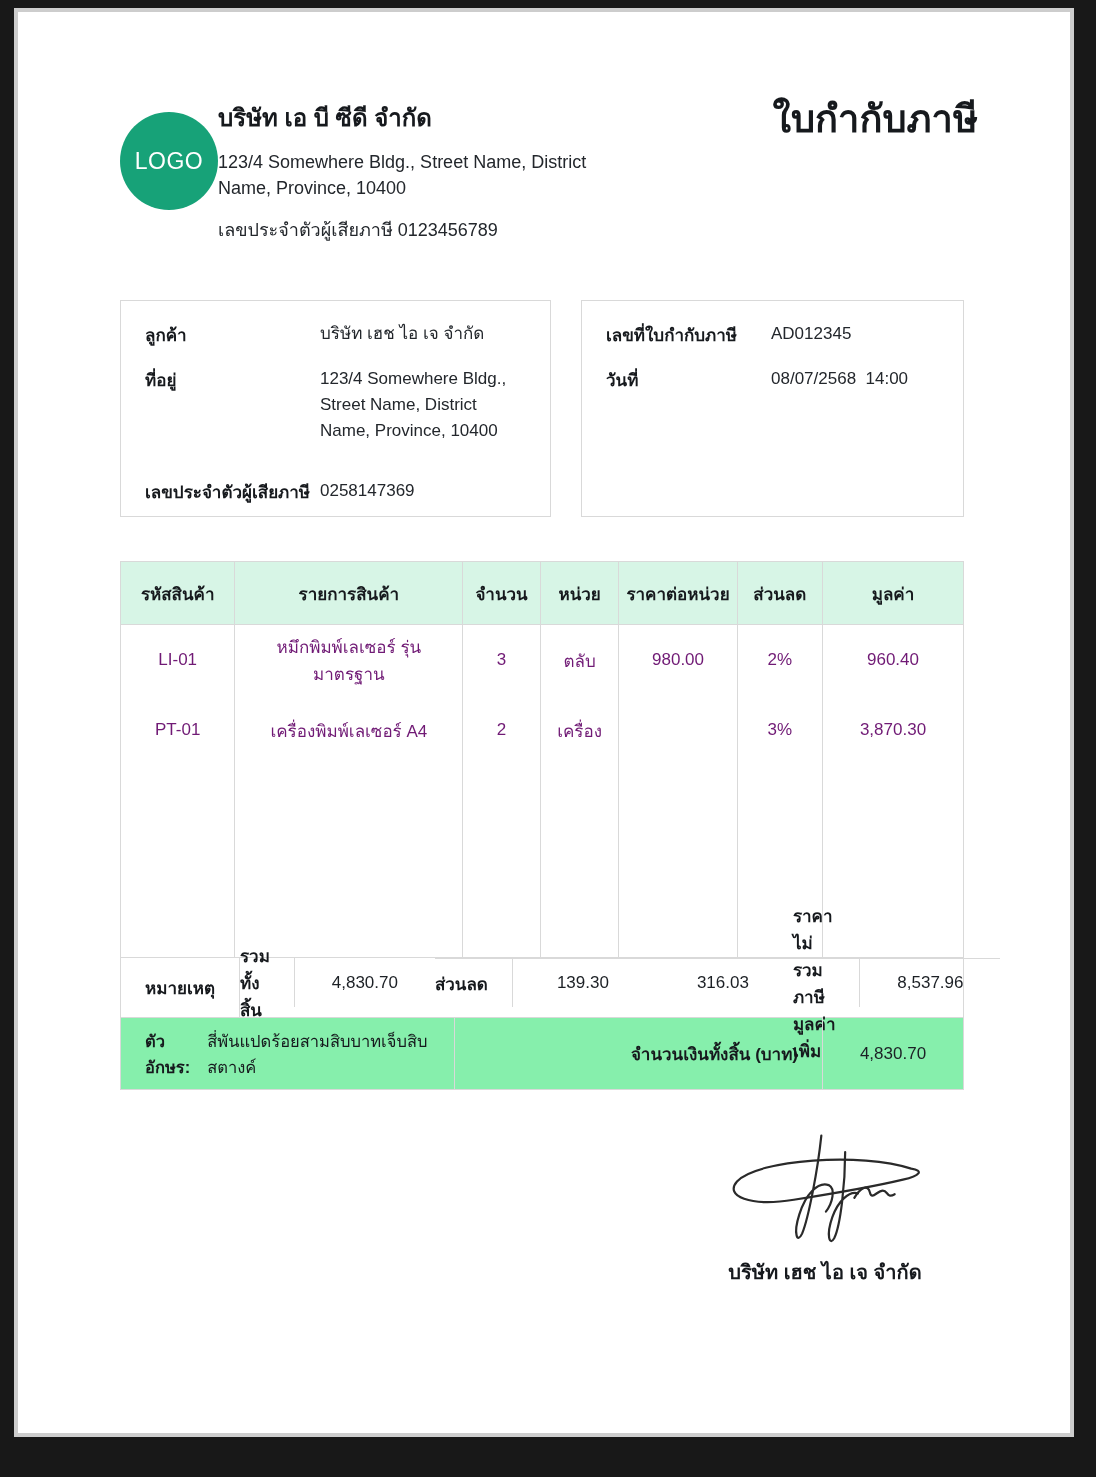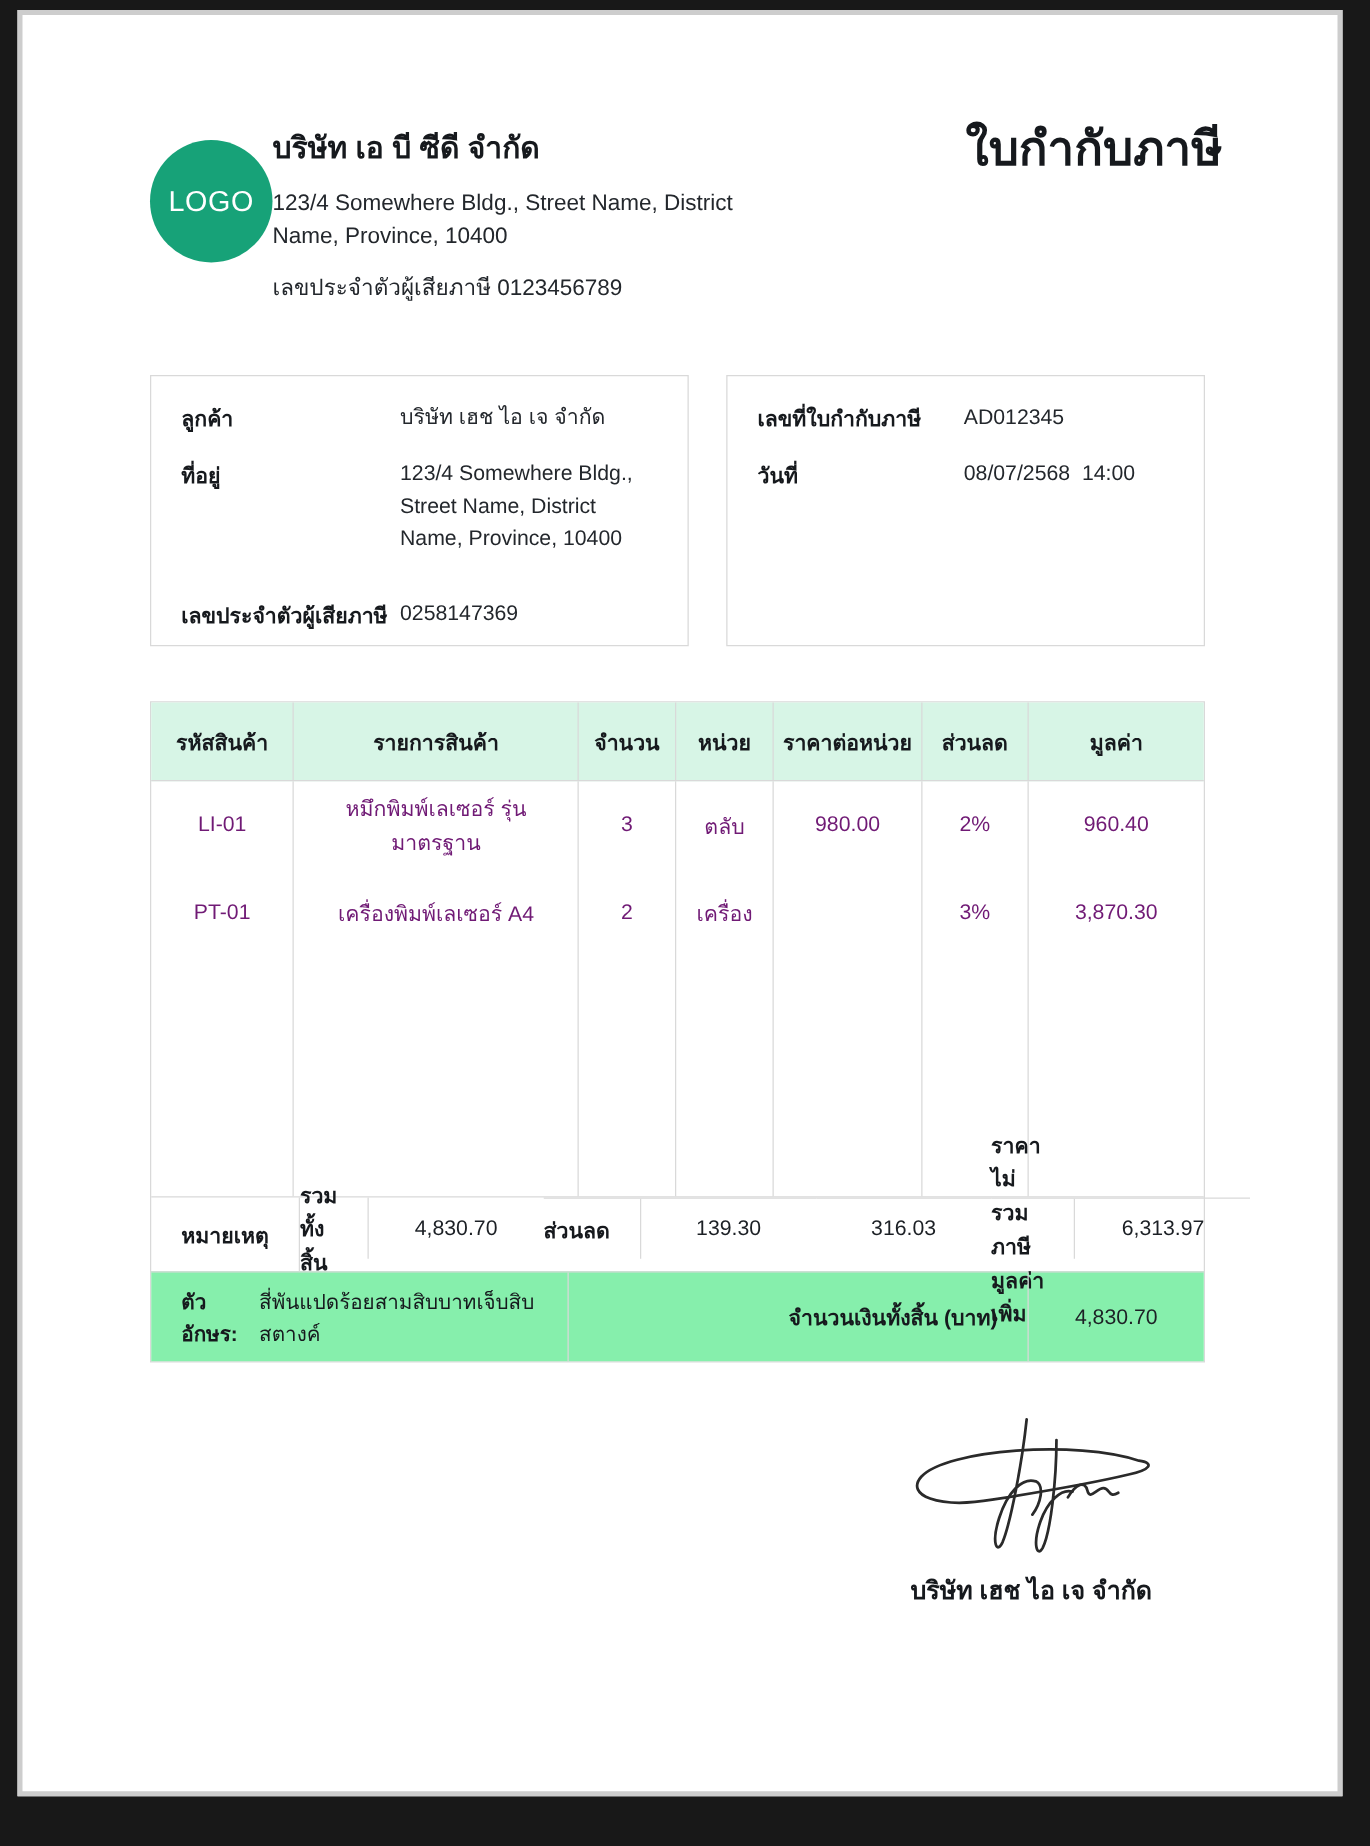--- a/index.html
+++ b/index.html
@@ -197,21 +197,21 @@
           </div>
           <div class="sum-row">
             <div class="sum-label">ส่วนลด</div>
             <div class="sum-value">139.30</div>
           </div>
           <div class="sum-row">
             <div class="sum-value">316.03</div>
           </div>
           <div class="sum-row">
             <div class="sum-label">ราคาไม่รวมภาษีมูลค่าเพิ่ม</div>
-            <div class="sum-value">6,313.97</div>
+            <div class="sum-value">8,537.96</div>
           </div>
         </div>
       </div>
 
       <div class="ttotal">
         <div class="words-cell">
           <span class="wlabel">ตัวอักษร:</span>
           <span>สี่พันแปดร้อยสามสิบบาทเจ็บสิบสตางค์</span>
         </div>
         <div class="total-label">จำนวนเงินทั้งสิ้น (บาท)</div>

